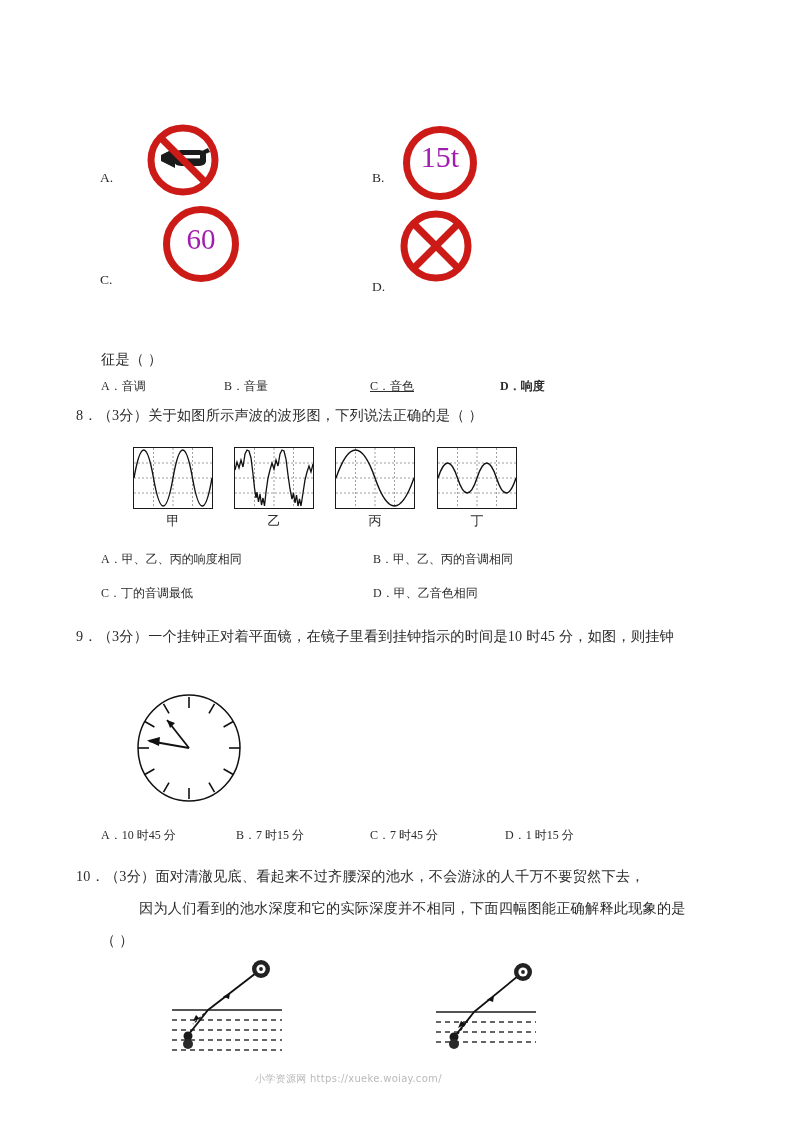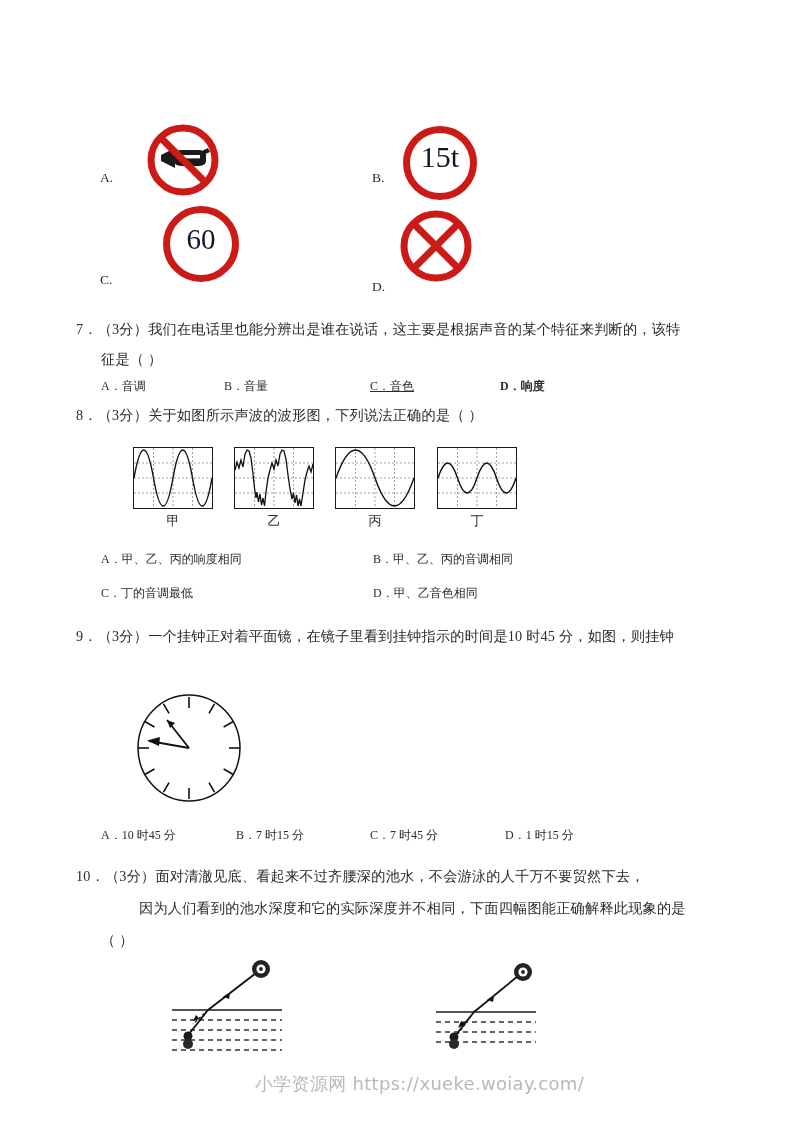--- a/index.html
+++ b/index.html
@@ -43,21 +43,21 @@
   .sign-ring {
     position: absolute;
     border-radius: 50%;
     box-sizing: border-box;
   }
   .sign-text {
     position: absolute;
     width: 100%;
     text-align: center;
     font-family: "Liberation Serif", serif;
-    color: #0f172a;
+    color: #a21caf;
     letter-spacing: 0px;
   }
 
   
   .wavebox {
     position: absolute;
     border: 1px solid #1a1a1a;
     box-sizing: border-box;
     background: #ffffff;
   }
@@ -66,21 +66,21 @@
     width: 100%;
     text-align: center;
     font-size: 13px;
     color: #2b2b2b;
   }
 
   
   .watermark {
     position: absolute;
     font-family: "DejaVu Sans", "Liberation Sans", sans-serif;
-    font-size: 18px;
+    font-size: 10px;
     color: #b9b9b9;
     white-space: nowrap;
     letter-spacing: 0.3px;
   }
 </style>
 </head>
 <body>
 
 <div id="page">
 
@@ -119,21 +119,20 @@
   <div class="abs choice-letter" style="left:372px; top:279px;">D.</div>
 
   <div class="sign-wrap" style="left:398px; top:208px; width:76px; height:76px;">
     <svg width="76" height="76" viewBox="0 0 76 76">
       <circle cx="38" cy="38" r="32" fill="#ffffff" stroke="#cc1a17" stroke-width="7"></circle>
       <line x1="16" y1="16" x2="60" y2="60" stroke="#cc1a17" stroke-width="7"></line>
       <line x1="60" y1="16" x2="16" y2="60" stroke="#cc1a17" stroke-width="7"></line>
     </svg>
   </div>
 
-  <div class="abs qtext" style="left:76px; top:314px;">7．（3分）我们在电话里也能分辨出是谁在说话，这主要是根据声音的某个特征来判断的，该特</div>
   <div class="abs qtext" style="left:101px; top:344px;">征是（          ）</div>
 
   <div class="abs opt-label" style="left:101px; top:378px;">
     <span>A．</span><span>音调</span>
   </div>
   <div class="abs opt-label" style="left:224px; top:378px;">
     <span>B．</span><span>音量</span>
   </div>
   <div class="abs opt-label" style="left:370px; top:378px;text-decoration:underline;">
     <span>C．</span><span>音色</span>

